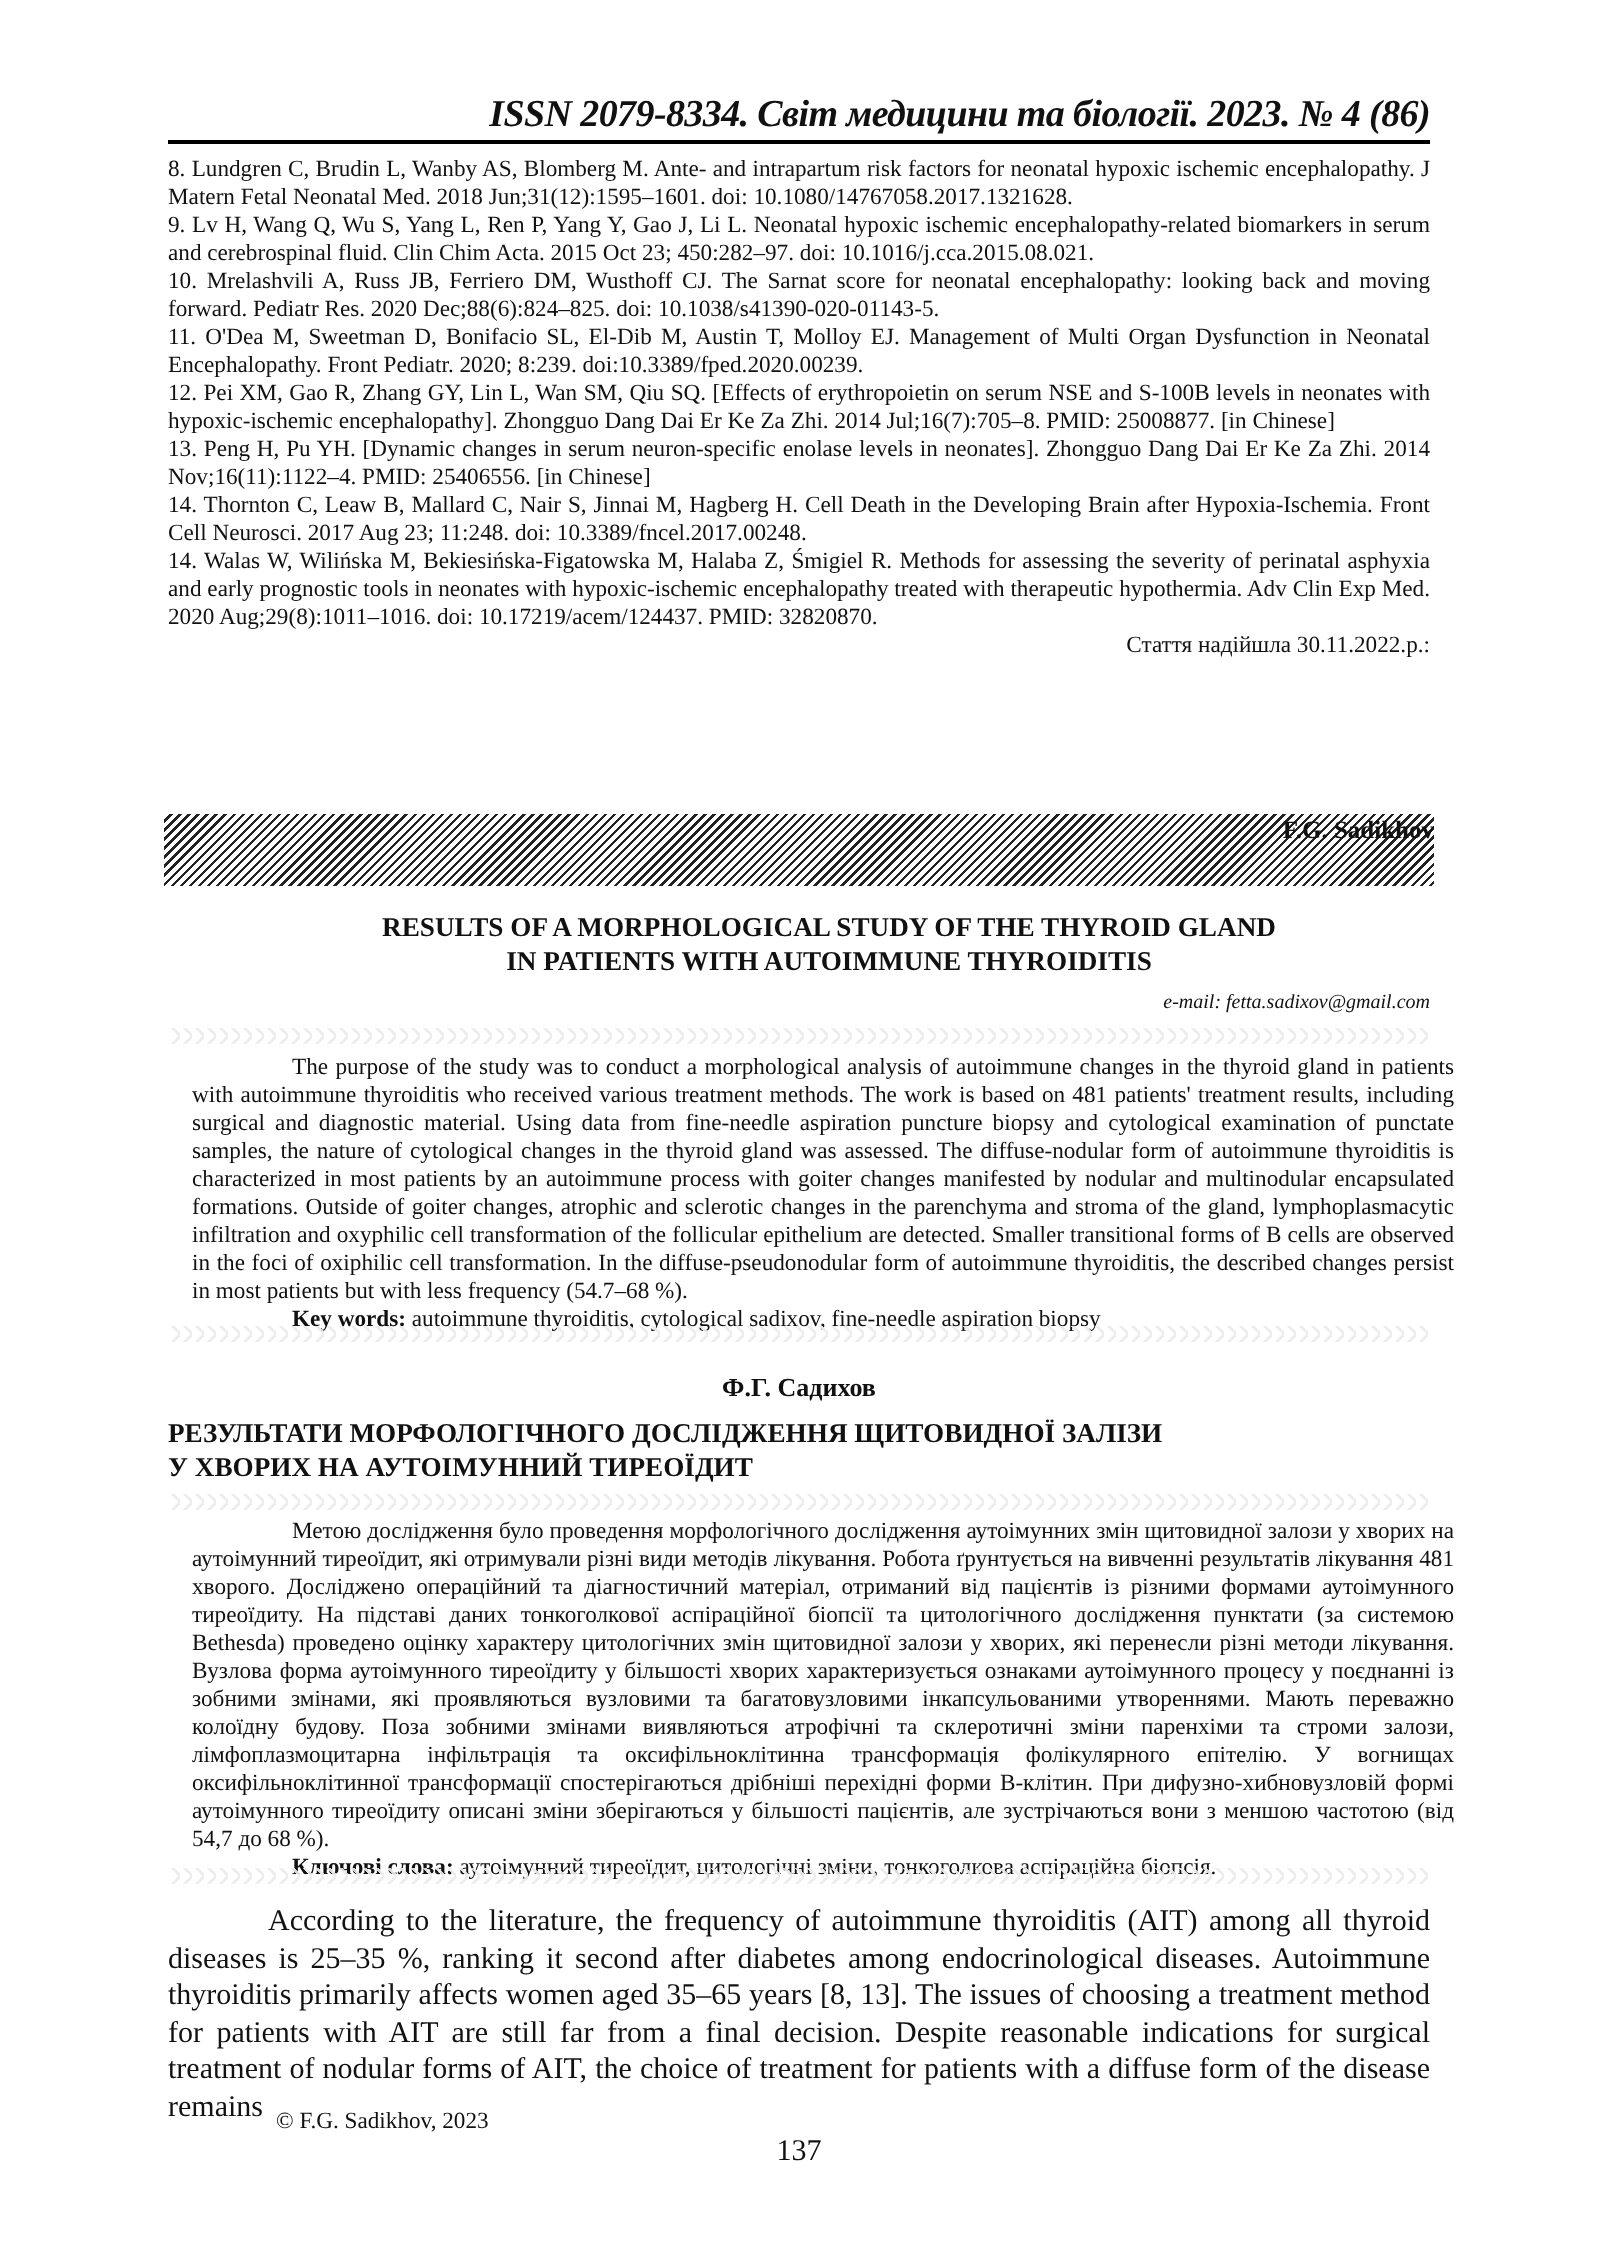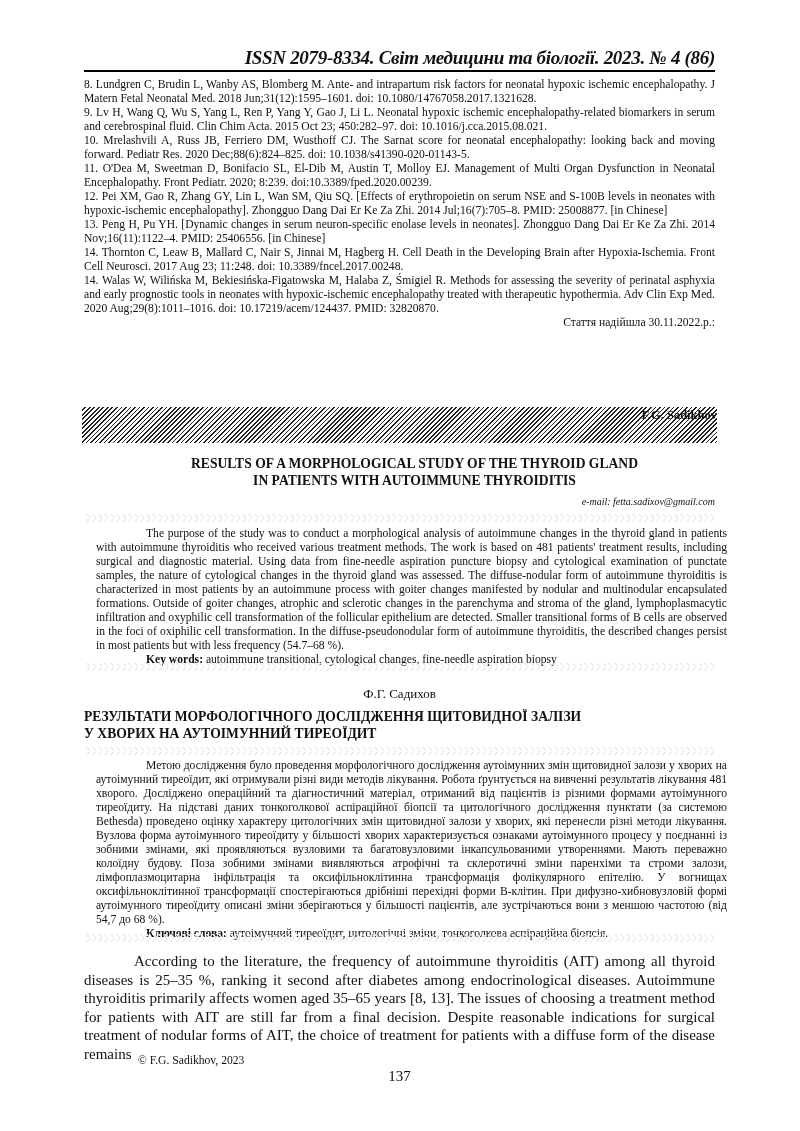--- a/index.html
+++ b/index.html
@@ -52,21 +52,21 @@
     }
     .abstract {
       position: absolute; left: 12px; width: 631px; font-size: 11.6px;
       line-height: 14px; text-align: justify;
     }
     .abstract p { margin: 0; text-indent: 50px; }
     .abstract .kw { text-indent: 50px; }
     .kw b { font-weight: bold; }
     .author-ua {
       position: absolute; top: 686px; left: 0; width: 631px; text-align: center;
-      font-weight: normal; font-size: 13px;
+      font-weight: bold; font-size: 13px;
     }
     .title-ua {
       position: absolute; top: 708px; left: 0; width: 631px; text-align: left;
       font-weight: bold; font-size: 13.6px; line-height: 17px;
     }
     .body-text {
       position: absolute; top: 952px; left: 0; width: 631px; font-size: 15px;
       line-height: 18.6px; text-align: justify;
     }
     .body-text p { margin: 0; text-indent: 50px; }
@@ -112,21 +112,21 @@
     <div>RESULTS OF A MORPHOLOGICAL STUDY OF THE THYROID GLAND</div>
     <div>IN PATIENTS WITH AUTOIMMUNE THYROIDITIS</div>
   </div>
 
   <div class="email">e-mail: fetta.sadixov@gmail.com</div>
 
   <div class="zigzag" style="top:514px;"></div>
 
   <div class="abstract" style="top:527px;">
     <p>The purpose of the study was to conduct a morphological analysis of autoimmune changes in the thyroid gland in patients with autoimmune thyroiditis who received various treatment methods. The work is based on 481 patients' treatment results, including surgical and diagnostic material. Using data from fine-needle aspiration puncture biopsy and cytological examination of punctate samples, the nature of cytological changes in the thyroid gland was assessed. The diffuse-nodular form of autoimmune thyroiditis is characterized in most patients by an autoimmune process with goiter changes manifested by nodular and multinodular encapsulated formations. Outside of goiter changes, atrophic and sclerotic changes in the parenchyma and stroma of the gland, lymphoplasmacytic infiltration and oxyphilic cell transformation of the follicular epithelium are detected. Smaller transitional forms of B cells are observed in the foci of oxiphilic cell transformation. In the diffuse-pseudonodular form of autoimmune thyroiditis, the described changes persist in most patients but with less frequency (54.7–68 %).</p>
-    <p class="kw"><b>Key words:</b><span> autoimmune transitional, cytological changes, fine-needle aspiration biopsy</span></p>
+    <p class="kw"><b>Key words:</b><span> autoimmune thyroiditis, cytological sadixov, fine-needle aspiration biopsy</span></p>
   </div>
 
   <div class="zigzag" style="top:663px;"></div>
 
   <div class="author-ua">Ф.Г. Садихов</div>
 
   <div class="title-ua">
     <div>РЕЗУЛЬТАТИ МОРФОЛОГІЧНОГО ДОСЛІДЖЕННЯ ЩИТОВИДНОЇ ЗАЛІЗИ</div>
     <div>У ХВОРИХ НА АУТОІМУННИЙ ТИРЕОЇДИТ</div>
   </div>

